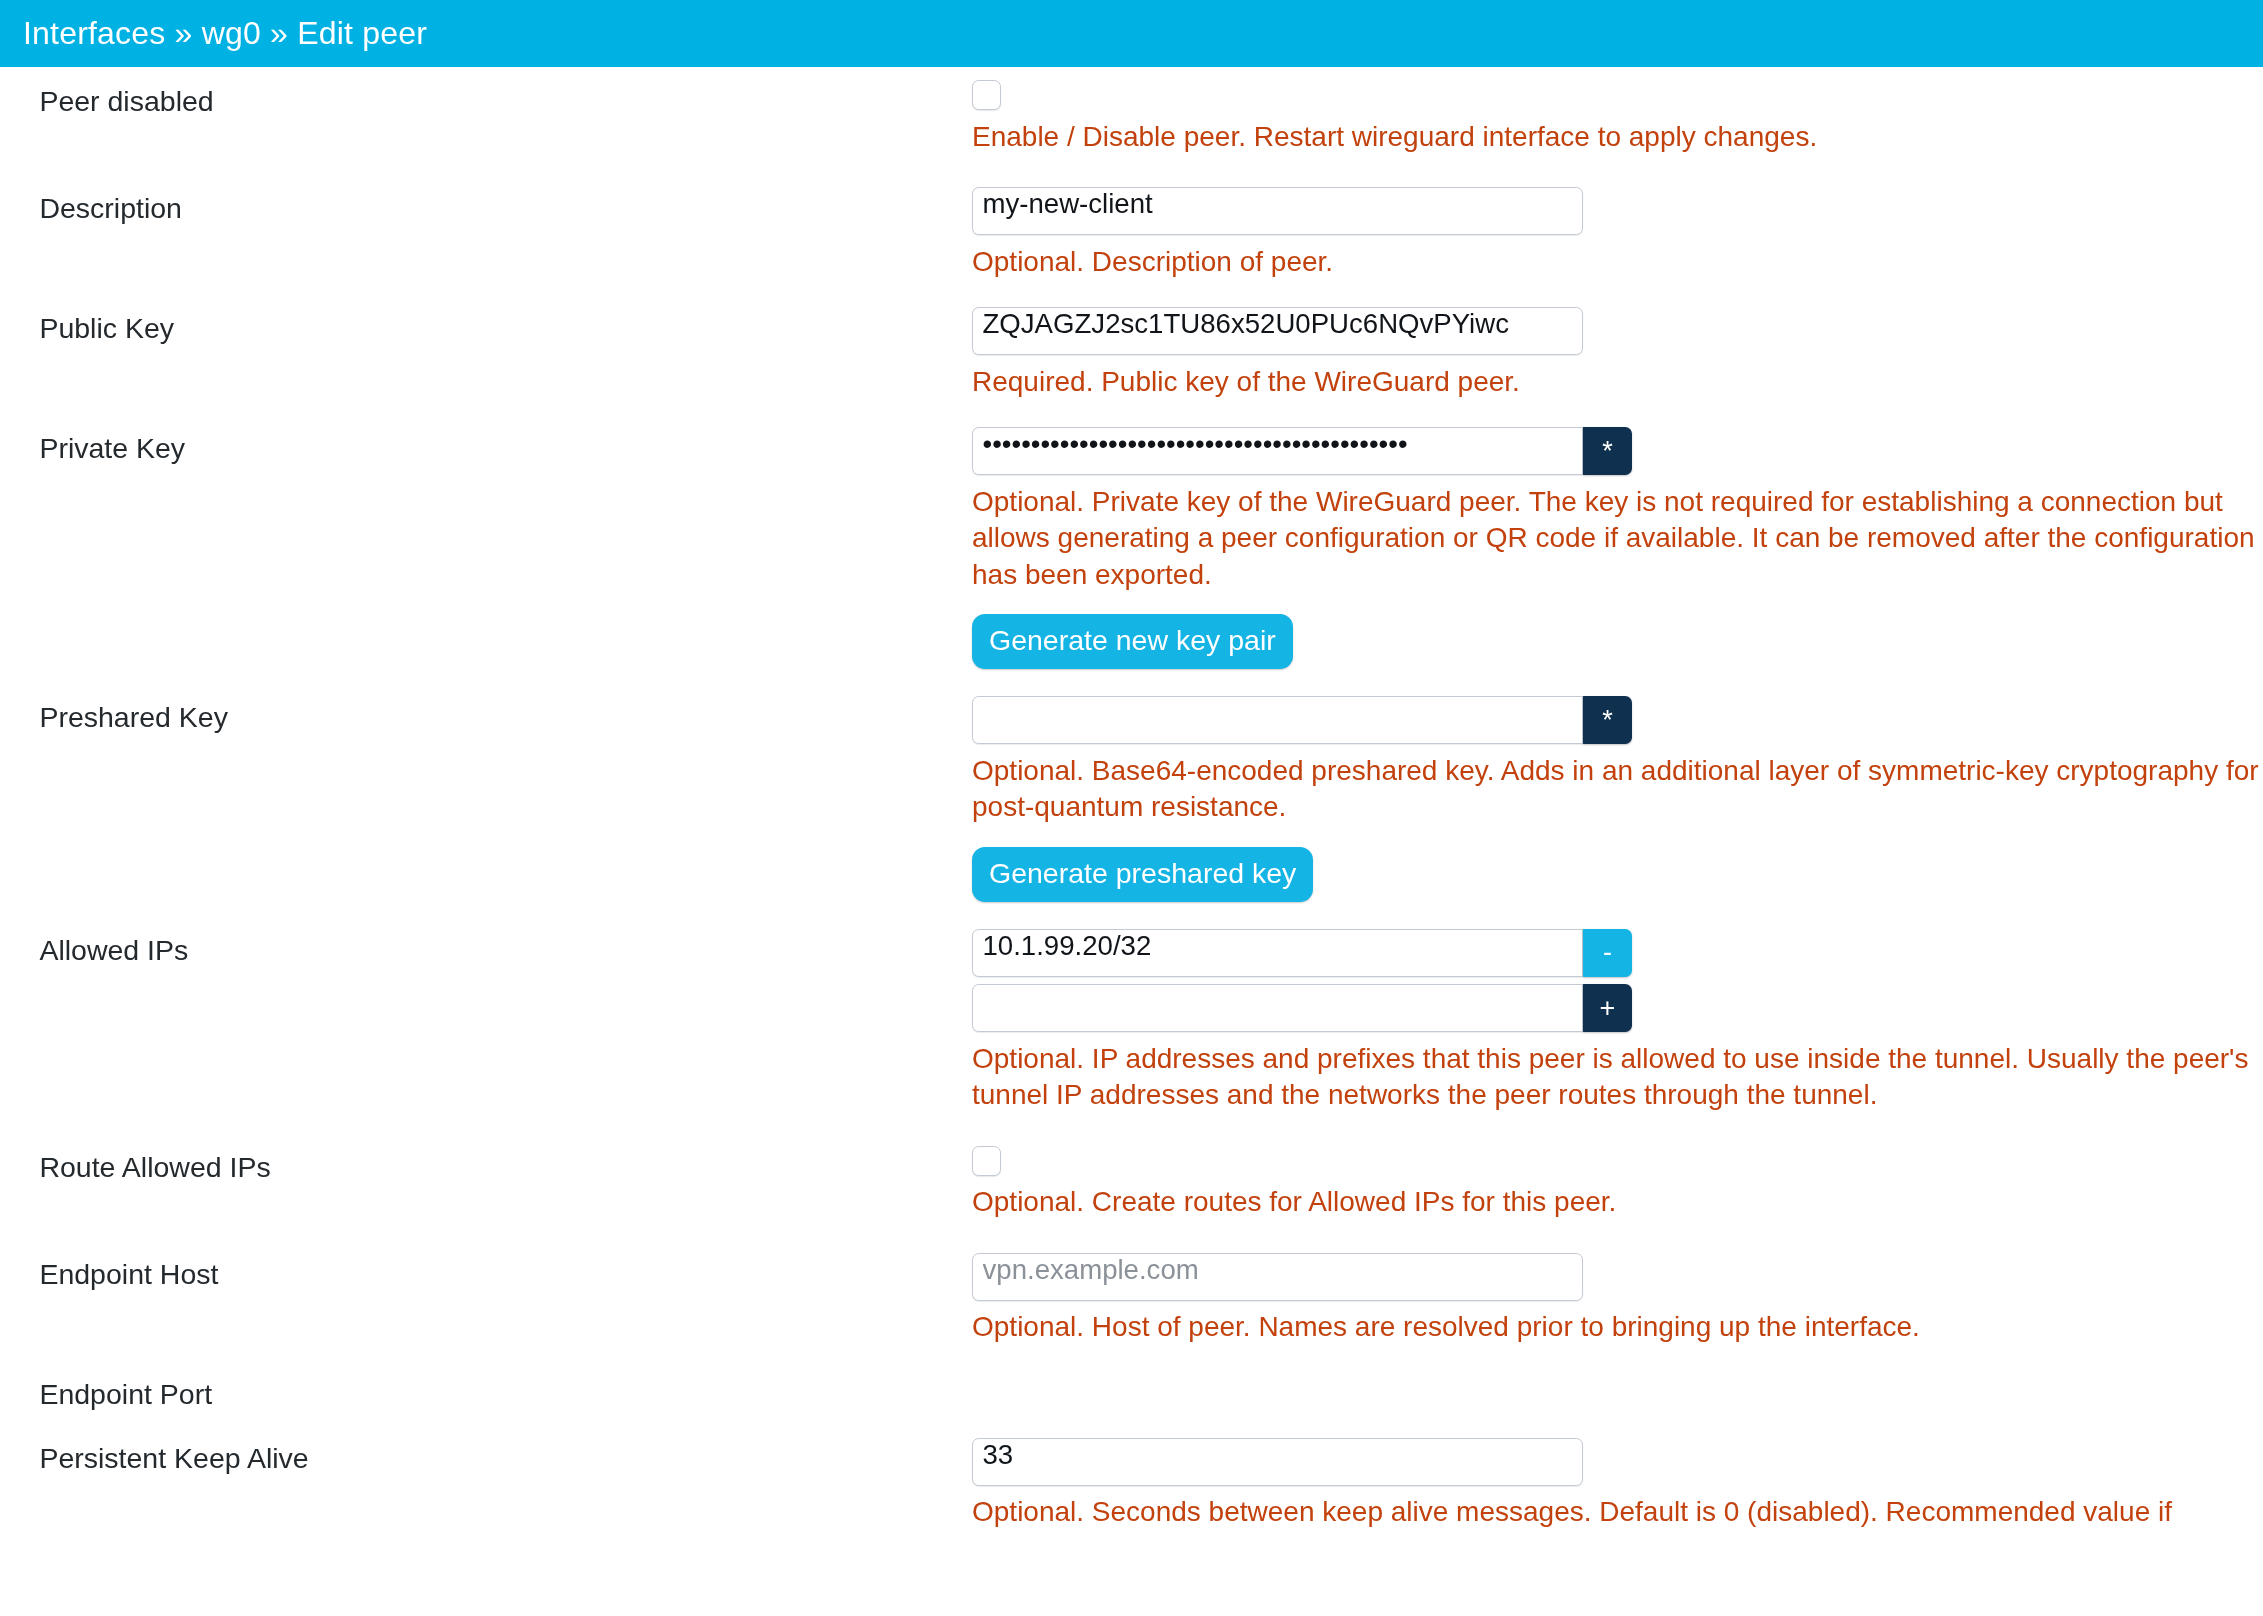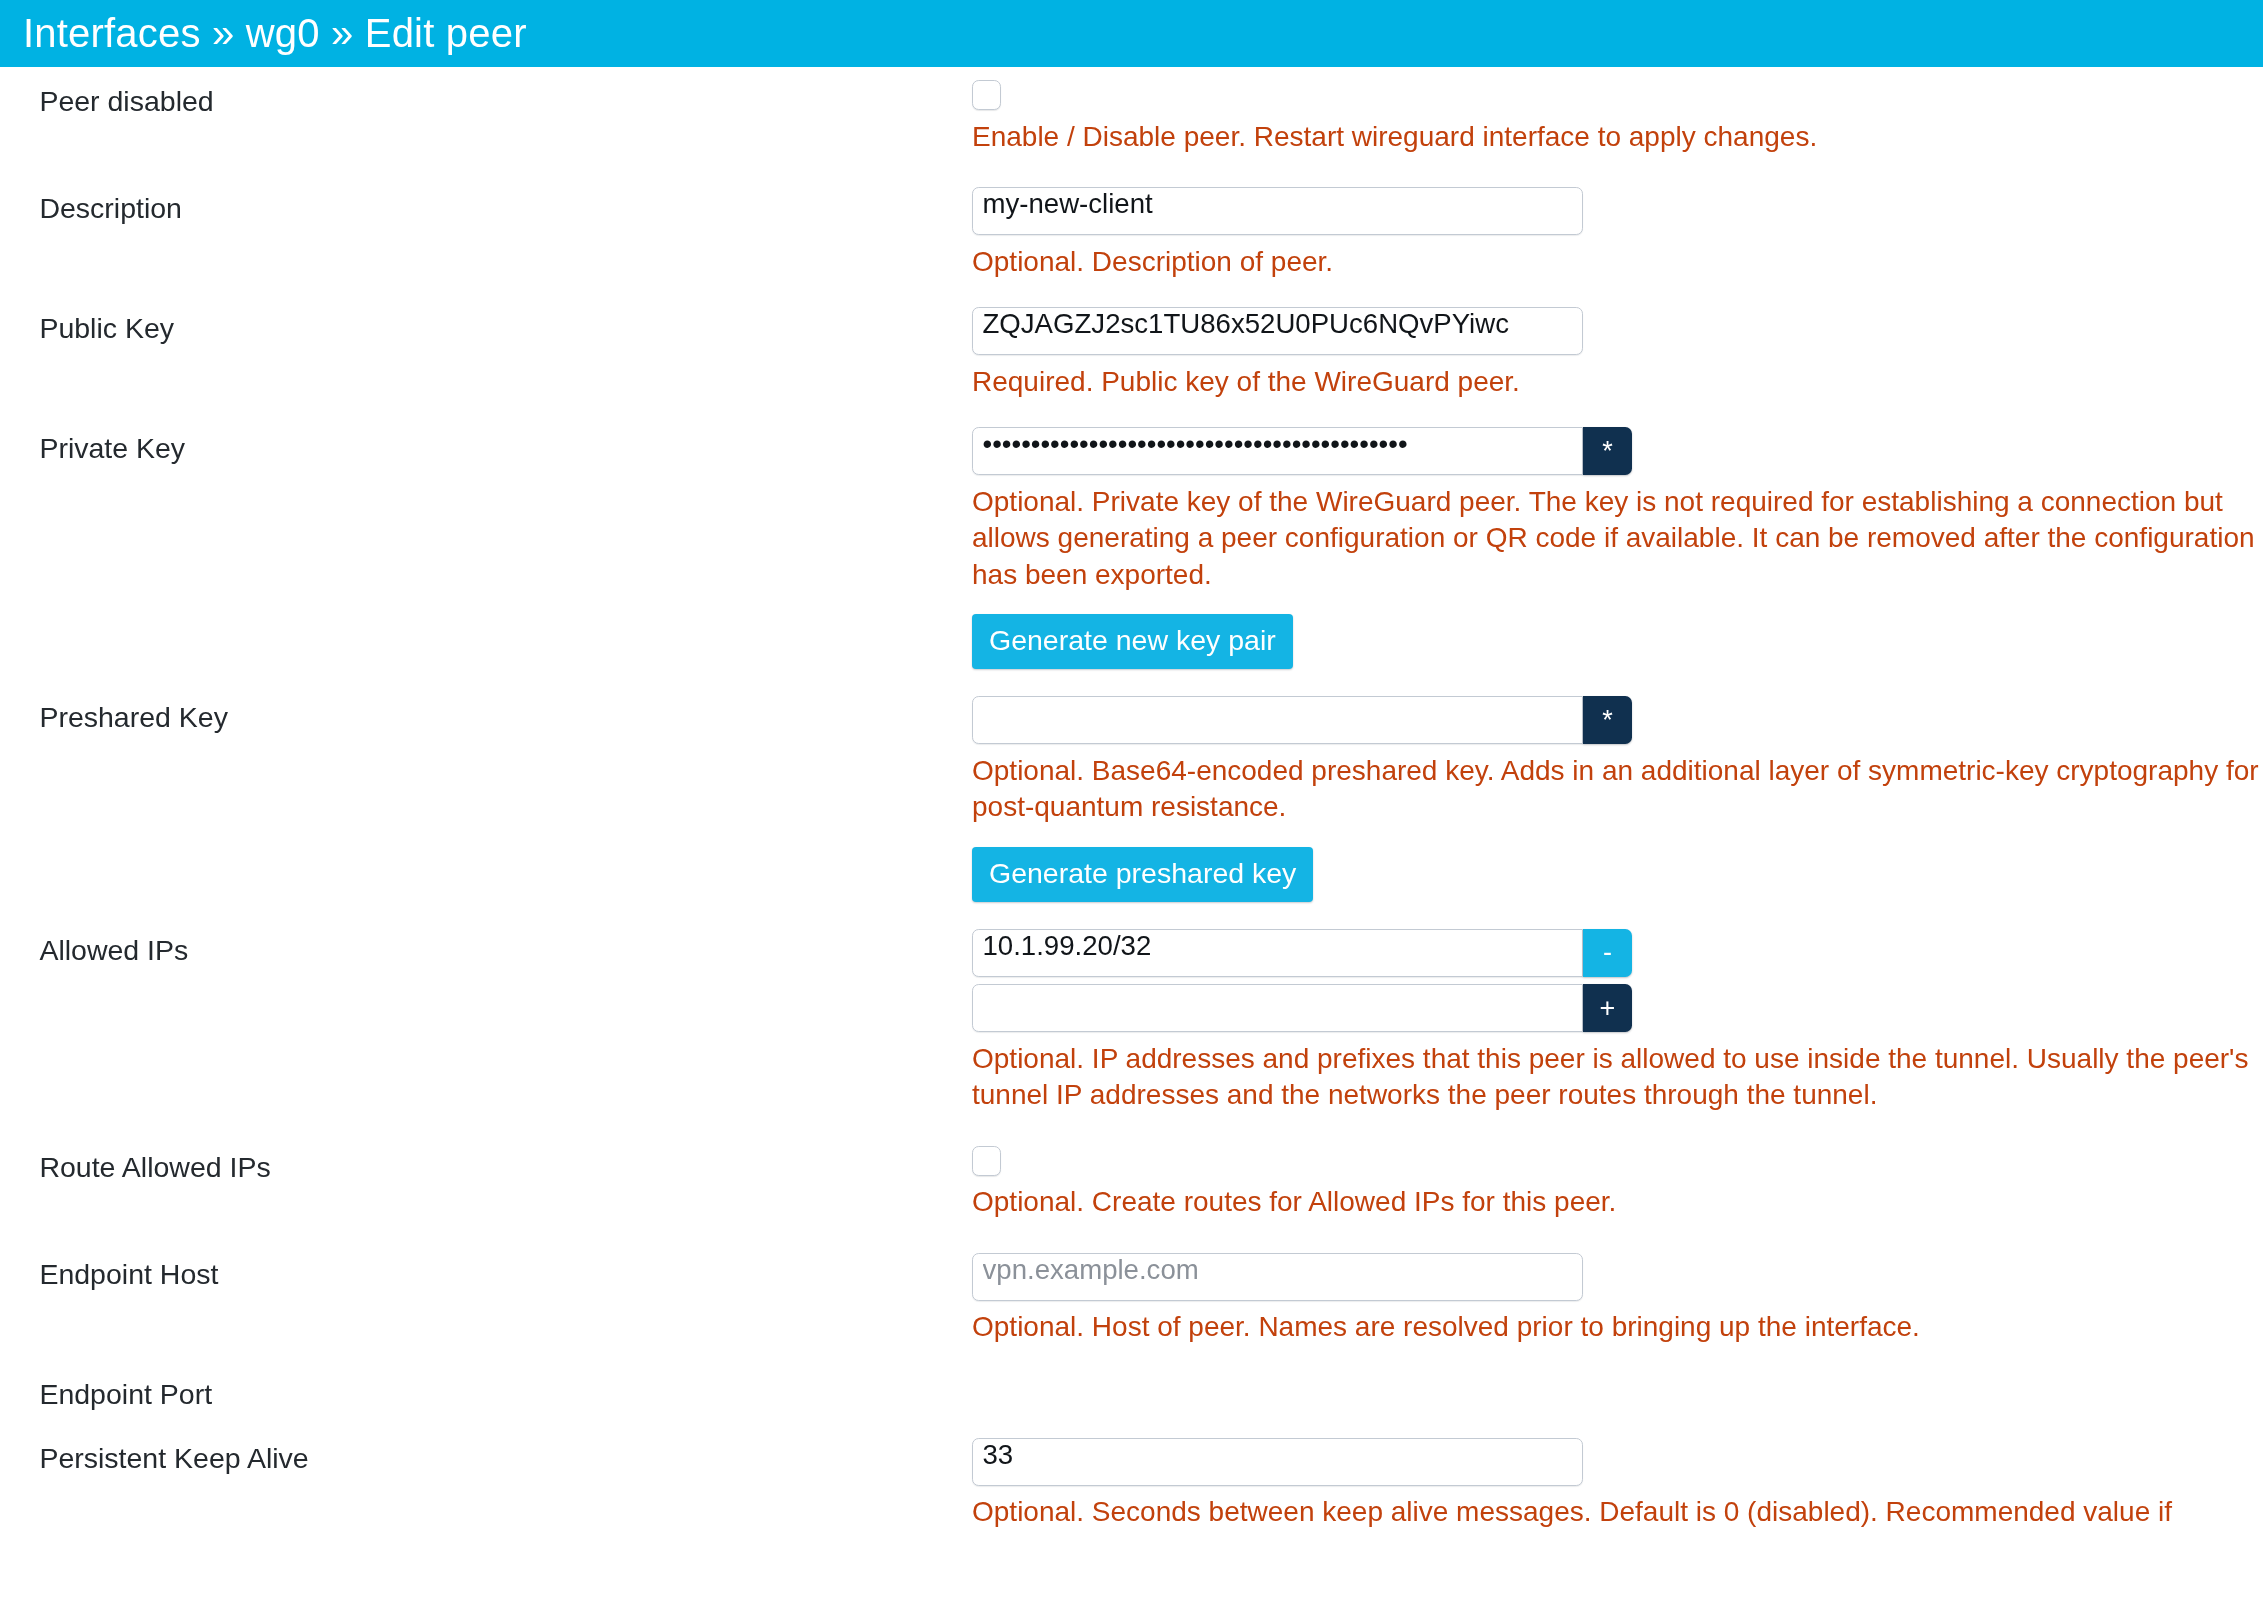--- a/index.html
+++ b/index.html
@@ -20,21 +20,21 @@
   
   .page-header {
     height: 67px;
     background: #00b2e3;
     display: flex;
     align-items: center;
     padding: 0 23px;
   }
   .page-header .crumbs {
     color: #ffffff;
-    font-size: 40px;
+    font-size: 32px;
     letter-spacing: 0.2px;
     white-space: nowrap;
     font-weight: 400;
   }
 
   
   .form {
     padding-top: 13.3px;
     margin-left: 28px;
   }
@@ -134,21 +134,21 @@
     margin-top: 8.6px;
   }
 
   .btn {
     display: inline-block;
     background: #14b4e4;
     color: #ffffff;
     font-size: 28.5px;
     line-height: 1;
     border: none;
-    border-radius: 4px;
+    border-radius: 13px;
     padding: 12.4px 17px 14.3px 17px;
     cursor: pointer;
     box-shadow: 0 1px 1.9px rgba(17,25,35,0.22);
     font-family: "Liberation Sans", sans-serif;
   }
 
   .gap-8  { height: 7.6px; }
   .gap-22 { height: 21px; }
   .gap-28 { height: 27px; }
   .gap-34 { height: 32px; }

